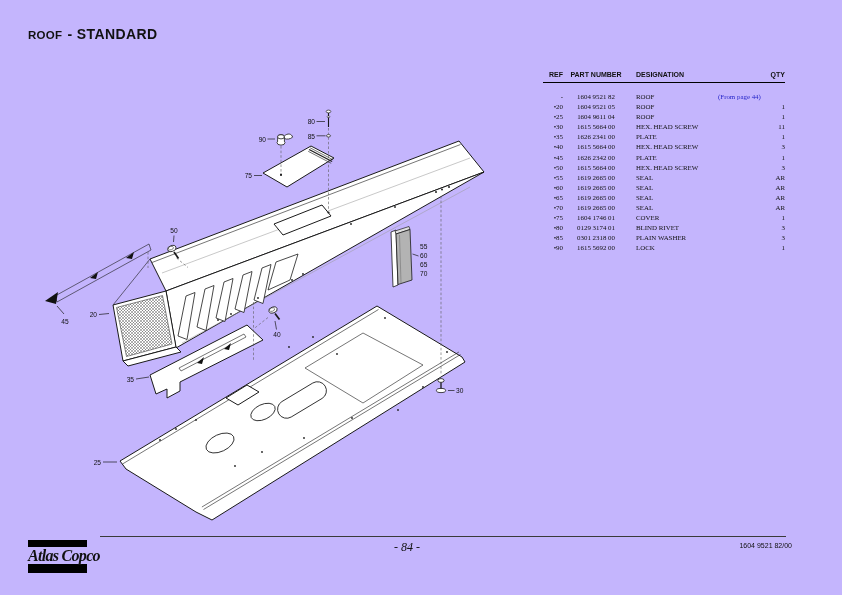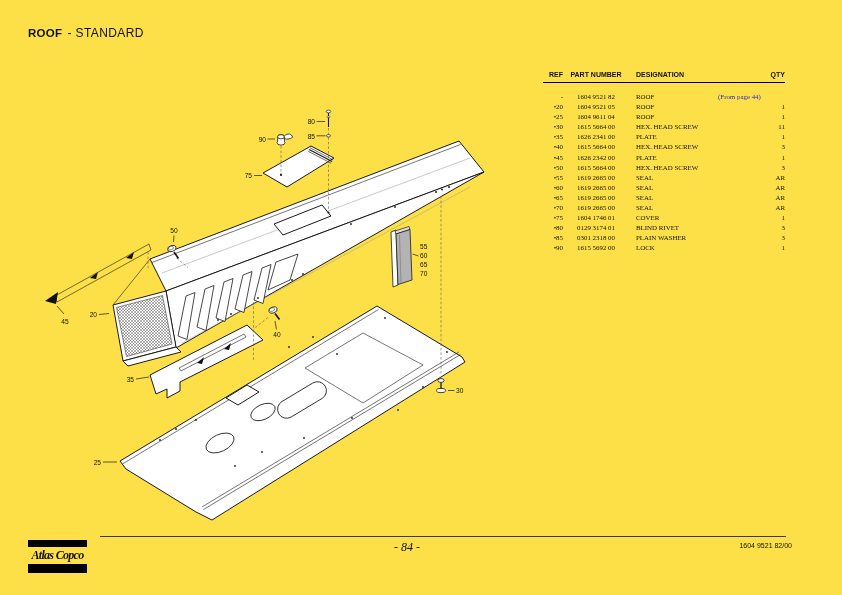--- a/index.html
+++ b/index.html
@@ -1,21 +1,21 @@
 <!DOCTYPE html>
 <html><head>
 <meta charset="utf-8">
 <style>
   html,body{margin:0;padding:0;background:#fff;}
-  .page{position:relative;width:842px;height:595px;background:#fde047;overflow:hidden;
+  .page{position:relative;width:842px;height:595px;background:#c4b5fd;overflow:hidden;
         font-family:"Liberation Sans",sans-serif;color:#111;}
   
   .title-wrap{position:absolute;left:28px;top:26px;display:flex;align-items:baseline;gap:5px;}
   .title-main{font-size:11.5px;font-weight:bold;letter-spacing:.3px;}
-  .title-sub{font-size:12px;font-weight:normal;letter-spacing:.4px;}
+  .title-sub{font-size:14px;font-weight:bold;letter-spacing:.4px;}
   
   .ptable{position:absolute;left:543px;top:71px;width:242px;}
   .thead{display:flex;align-items:baseline;border-bottom:1.6px solid #000;
          padding-bottom:4px;font-size:7px;font-weight:bold;}
   .tbody{margin-top:9px;font-family:"Liberation Serif",serif;font-size:6.9px;}
   .trow{display:flex;align-items:baseline;line-height:10.1px;height:10.1px;white-space:nowrap;}
   .c{display:inline-block;}
   .ref{width:20px;text-align:right;}
   .part{width:66px;text-align:center;}
   .desig{width:82px;text-align:left;padding-left:7px;}
@@ -25,21 +25,21 @@
   .qty.hd{flex:0 0 auto;margin-left:auto;}
   
   .footer-rule{position:absolute;left:100px;top:536px;width:686px;height:1px;background:#3a3a3a;}
   .page-num{position:absolute;left:372px;top:540px;width:70px;text-align:center;
             font-family:"Liberation Serif",serif;font-style:italic;font-size:12px;}
   .doc-num{position:absolute;left:722px;top:542px;width:70px;text-align:right;font-size:7px;}
   .logo{position:absolute;left:28px;top:540px;width:59px;}
   .logo .bar{background:#000;height:7px;width:100%;}
   .logo .bar.b2{height:8.5px;}
   .logo .txt{font-family:"Liberation Serif",serif;font-weight:bold;font-style:italic;
-             font-size:12px;letter-spacing:-0.7px;line-height:17px;text-align:center;
+             font-size:16px;letter-spacing:-0.7px;line-height:17px;text-align:left;
              white-space:nowrap;}
   
   svg{position:absolute;left:0;top:0;}
   .callout{font-family:"Liberation Sans",sans-serif;font-size:6.6px;fill:#111;}
   .oline{fill:#ffffff;stroke:#1a1a1a;stroke-width:1;stroke-linejoin:round;}
   .thin{fill:none;stroke:#1a1a1a;stroke-width:0.6;}
   .dash{fill:none;stroke:#5a5a5a;stroke-width:0.6;stroke-dasharray:2.6 2;}
   .leader{stroke:#1a1a1a;stroke-width:0.7;fill:none;}
 </style>
 </head>

